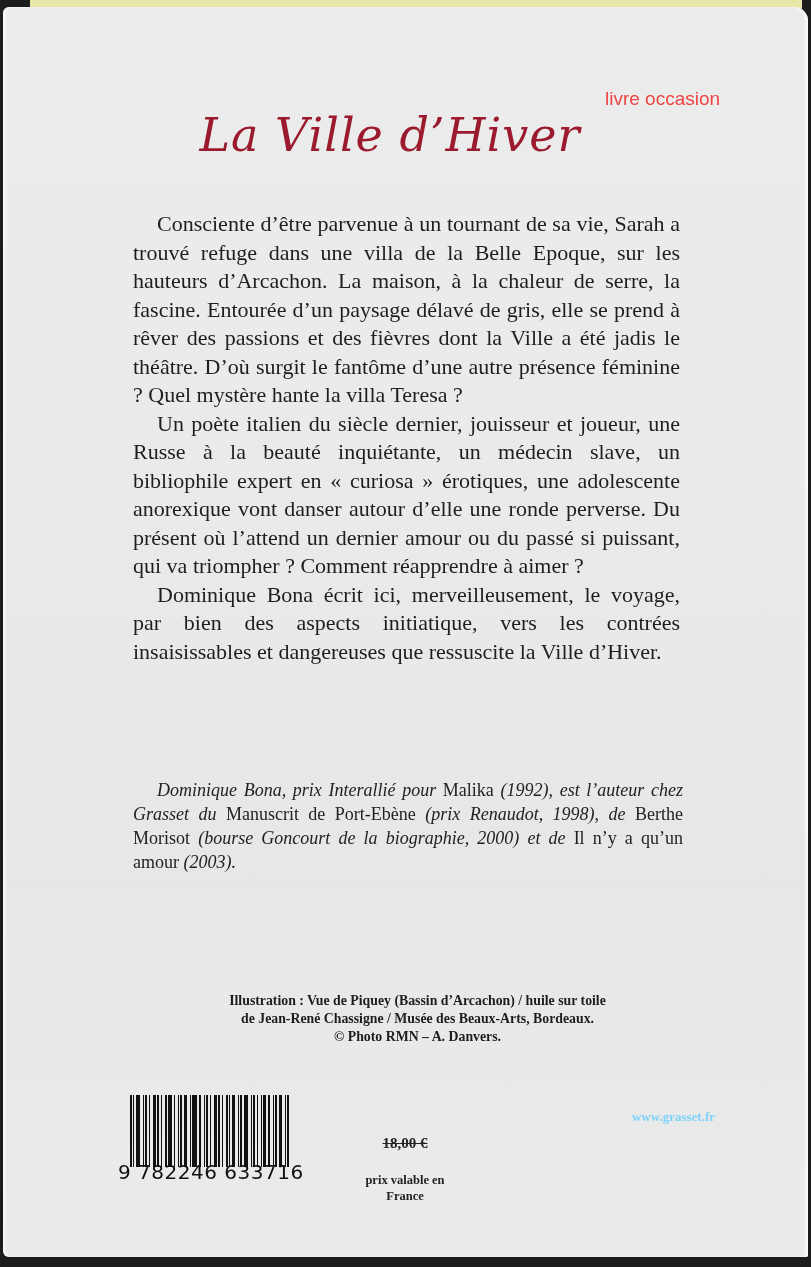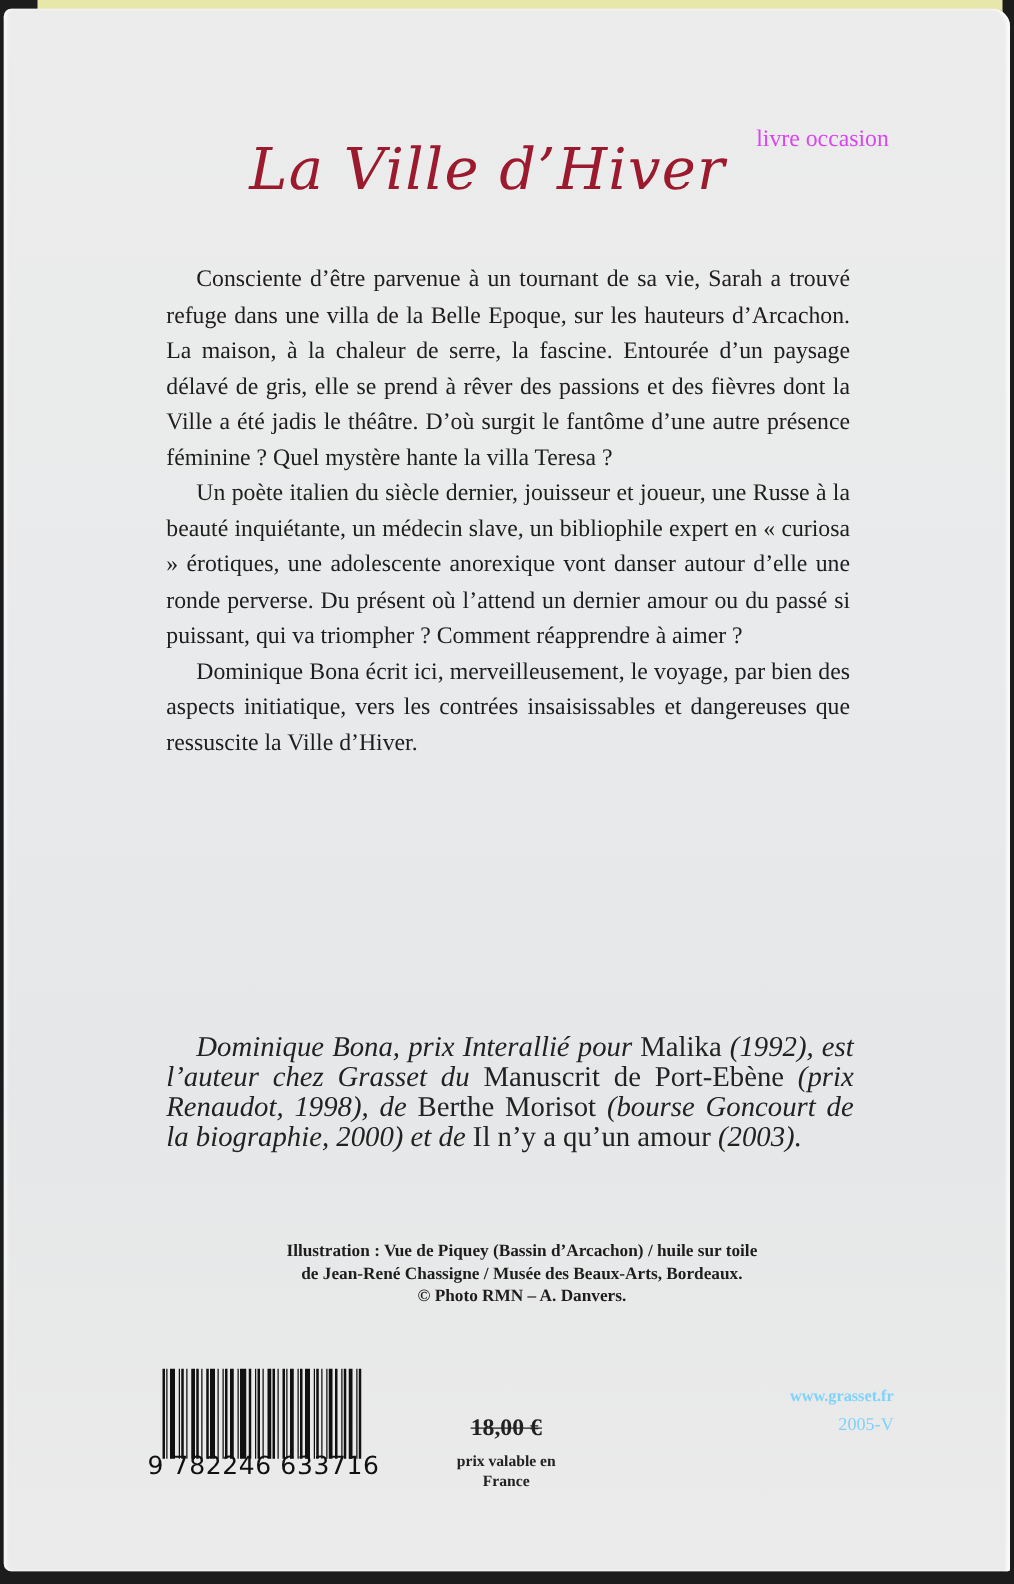--- a/index.html
+++ b/index.html
@@ -12,57 +12,57 @@
     position:absolute; left:30px; top:0; width:772px; height:8px;
     background:#e6e7a8; border-bottom:1px solid #c9c98a;
   }
   .cover {
     position:absolute; left:3px; top:7px; width:805px; height:1250px;
     background:linear-gradient(180deg,#ececec 0%,#e9eaeb 40%,#e6e7e8 70%,#ebebeb 100%);
     border-radius:6px 14px 2px 6px;
     box-shadow: inset -3px 0 2px rgba(255,255,255,0.7), inset 3px 0 2px rgba(255,255,255,0.5);
   }
   .stamp {
-    position:absolute; left:605px; top:101px;
-    font-family:Liberation Serif, serif; font-size:19px; color:#d946ef;
+    position:absolute; left:605px; top:88px;
+    font-family:Liberation Sans, sans-serif; font-size:19px; color:#ef4444;
   }
   .title {
     position:absolute; left:130px; top:108px; width:520px; text-align:center;
     font-family:"DejaVu Serif", serif; font-style:italic;
     font-size:46px; color:#9b1a2e; letter-spacing:1px;
   }
   .blurb {
     position:absolute; left:133px; top:210px; width:547px;
-    font-size:19px; line-height:28.5px; color:#1e1e1e; text-align:justify;
+    font-size:22px; line-height:28.5px; color:#1e1e1e; text-align:justify;
   }
   .blurb p { margin:0 0 0 0; text-indent:24px; }
   .bio {
-    position:absolute; left:133px; top:826px; width:550px;
-    font-size:23px; line-height:24px; color:#222; text-align:justify; text-indent:24px;
+    position:absolute; left:133px; top:778px; width:550px;
+    font-size:18px; line-height:24px; color:#222; text-align:justify; text-indent:24px;
   }
   .bio i { font-style:italic; }
   .credits {
     position:absolute; left:195px; top:992px; width:445px; text-align:center;
     font-size:13.8px; line-height:18px; color:#1d1d1d; font-weight:bold;
   }
   .barcode {
     position:absolute; left:130px; top:1095px; width:200px; height:72px;
     display:flex; align-items:stretch;
   }
   .barcode span { display:block; background:#111; margin-right:2px; }
   .barcode-digits {
     position:absolute; left:118px; top:1160px; width:240px;
     font-family:"DejaVu Sans", sans-serif; font-size:20px; color:#111; letter-spacing:0.5px;
     background:transparent;
   }
   .price-box {
     position:absolute; left:345px; top:1135px; width:120px; text-align:center;
     font-size:12.5px; line-height:16px; color:#222; font-weight:bold;
   }
-  .price-box .price { font-size:19px; text-decoration:line-through; margin-bottom:10px; }
+  .price-box .price { font-size:15px; text-decoration:line-through; margin-bottom:21px; }
   .pub-info {
     position:absolute; left:520px; top:1105px; width:195px; text-align:right;
     font-size:14.5px; line-height:23.5px; color:#7dd3fc;
   }
   .pub-info .url { font-weight:bold; font-size:13px; }
 </style>
 </head>
 <body>
 
 <div class="top-strip"></div>
@@ -134,14 +134,13 @@
 <div class="barcode-digits">9 782246 633716</div>
 
 <div class="price-box">
   <div class="price">18,00 €</div>
   <div>prix valable en</div>
   <div>France</div>
 </div>
 
 <div class="pub-info">
   <div class="url">www.grasset.fr</div>
-  <div>2005-V</div>
 </div>
 
 </body></html>

